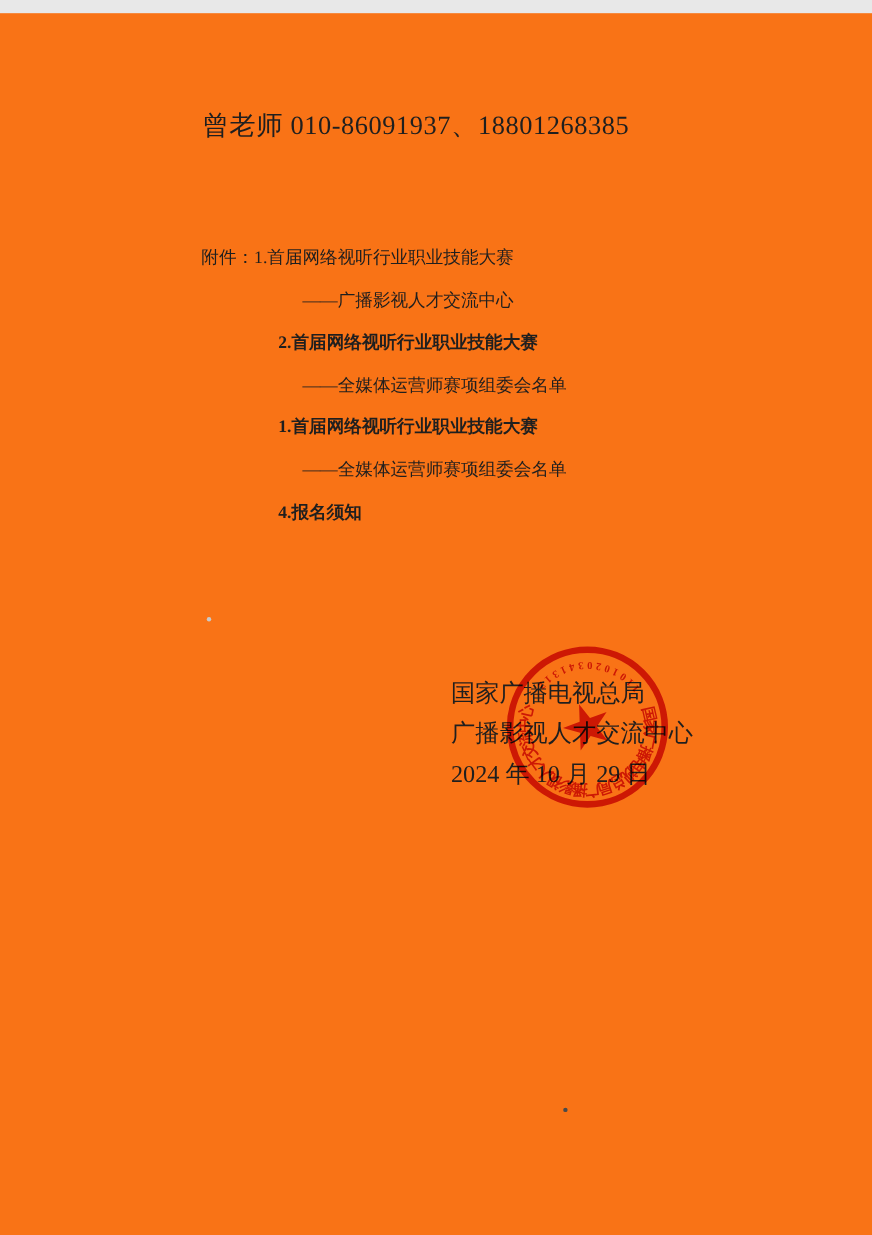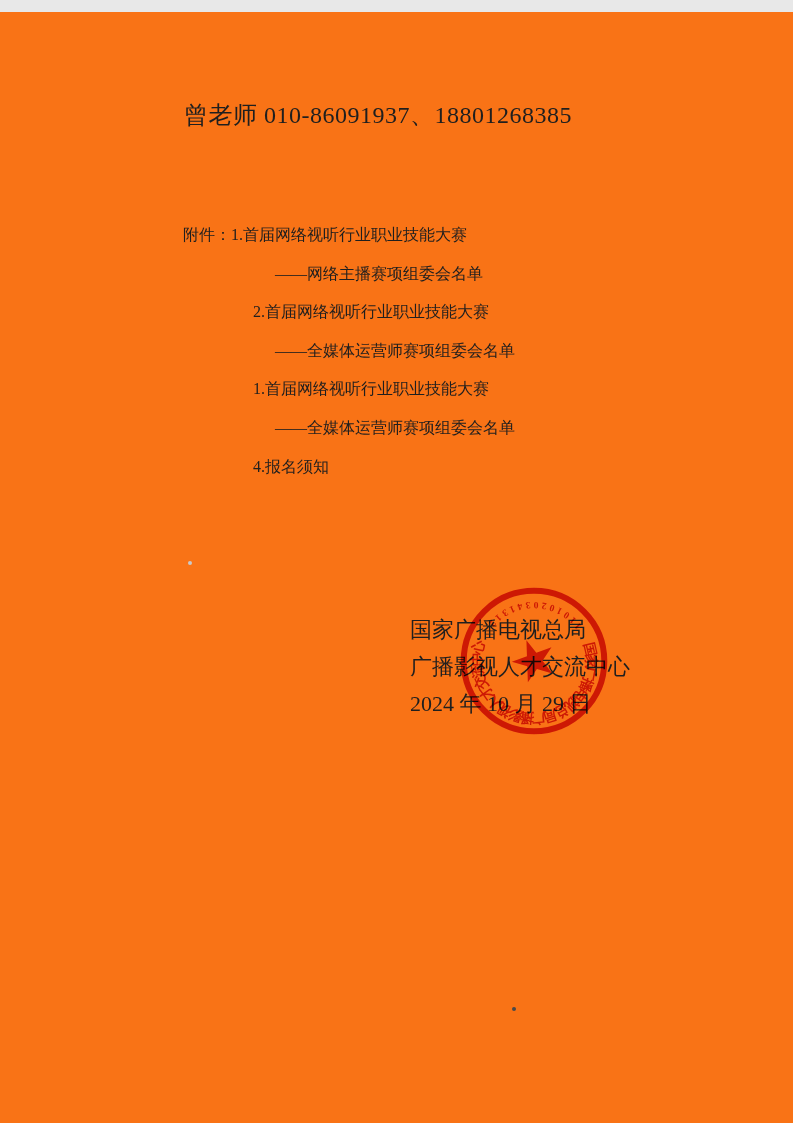--- a/index.html
+++ b/index.html
@@ -22,21 +22,21 @@
   }
   .attachments{
     position:absolute;
     left:183px;top:204px;
     font-size:16px;
     line-height:38.6px;
     white-space:nowrap;
   }
   .attachments .line{height:38.6px;}
   .attachments .line.first{padding-left:0;}
-  .attachments .line.num{padding-left:70px;}
+  .attachments .line.num{padding-left:70px;font-weight:bold;}
   .attachments .line.dash{padding-left:92px;}
   .signature{
     position:absolute;
     left:410px;top:599px;
     width:240px;
     font-size:22px;
     line-height:37px;
     text-align:left;
     white-space:nowrap;
   }
@@ -59,21 +59,21 @@
 </style>
 </head>
 <body>
 
 <div class="page">
 
   <div class="contact">曾老师 010-86091937、18801268385</div>
 
   <div class="attachments">
     <div class="line first">附件：1.首届网络视听行业职业技能大赛</div>
-    <div class="line dash">——网络主播赛项组委会名单</div>
+    <div class="line dash">——广播影视人才交流中心</div>
     <div class="line num">2.首届网络视听行业职业技能大赛</div>
     <div class="line dash">——全媒体运营师赛项组委会名单</div>
     <div class="line num">1.首届网络视听行业职业技能大赛</div>
     <div class="line dash">——全媒体运营师赛项组委会名单</div>
     <div class="line num">4.报名须知</div>
   </div>
 
   <div class="signature">
     <div>国家广播电视总局</div>
     <div>广播影视人才交流中心</div>

